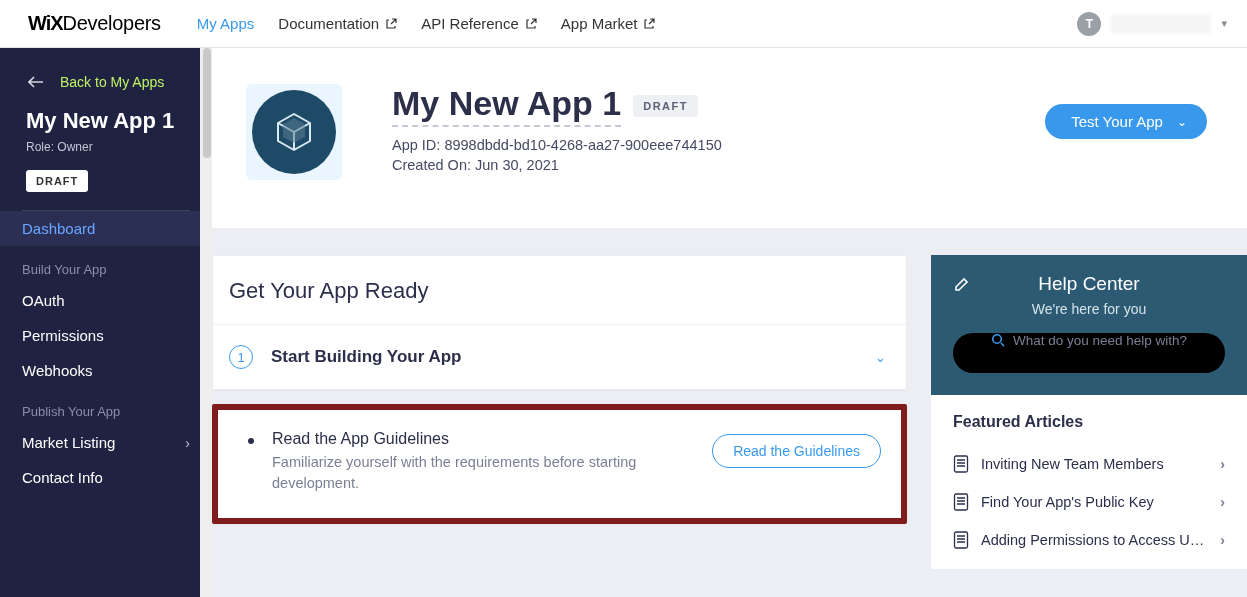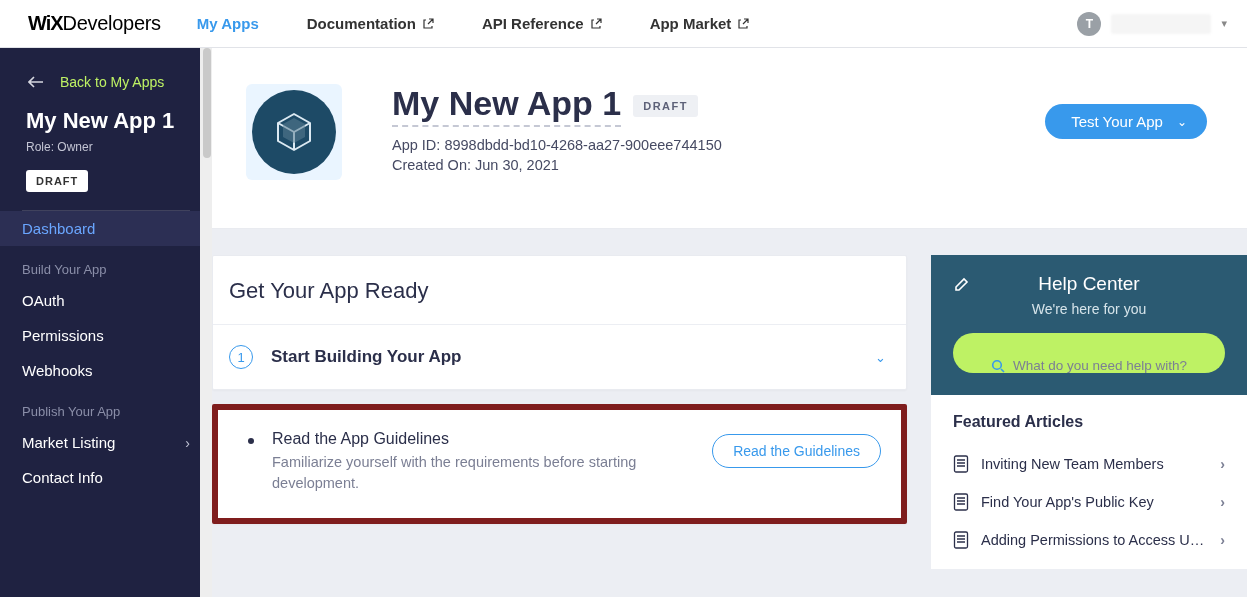--- a/index.html
+++ b/index.html
@@ -2,21 +2,21 @@
 <html><head>
 <meta charset="utf-8">
 <style>
   * { box-sizing: border-box; margin: 0; padding: 0; }
   body { font-family: -apple-system, BlinkMacSystemFont, "Segoe UI", Helvetica, Arial, sans-serif; color: #2b2f4a; width: 1247px; height: 597px; overflow: hidden; background: #fff; }
 
   
   .topnav { height: 48px; border-bottom: 1px solid #e1e3e8; display: flex; align-items: center; padding: 0 20px 0 28px; }
   .logo { font-size: 20px; font-weight: 400; color: #000; letter-spacing: -0.3px; margin-right: 36px; }
   .logo b { font-weight: 800; letter-spacing: -1px; }
-  .topnav-links { display: flex; gap: 48px; font-weight: bold; }
+  .topnav-links { display: flex; gap: 24px; }
   .topnav-link { font-size: 15px; color: #333; display: flex; align-items: center; gap: 6px; cursor: pointer; }
   .topnav-link.active { color: #3899ec; }
   .topnav-right { margin-left: auto; display: flex; align-items: center; gap: 10px; }
   .avatar { width: 24px; height: 24px; border-radius: 50%; background: #9aa0a6; color: #fff; display: flex; align-items: center; justify-content: center; font-size: 12px; font-weight: 600; }
   .user-blur { width: 100px; height: 20px; background: #f5f5f5; filter: blur(1px); border-radius: 3px; }
   .chev-sm { color: #888; font-size: 11px; }
   .ext-icon { display: inline-block; width: 12px; height: 12px; }
 
   .body-row { display: flex; height: 549px; }
 
@@ -65,21 +65,21 @@
   .guide-title { font-size: 16px; color: #2b2f4a; margin-bottom: 4px; font-weight: 500; }
   .guide-desc { font-size: 14.5px; color: #7b7f94; line-height: 1.45; max-width: 400px; }
   .guide-btn { align-self: flex-start; border: 1px solid #3899ec; color: #3899ec; background: #fff; border-radius: 20px; padding: 8px 20px; font-size: 14px; cursor: pointer; margin-top: 4px; }
 
   
   .help-col { width: 316px; flex-shrink: 0; }
   .help-header { background: #2b5a72; color: #fff; padding: 18px 22px 22px 22px; position: relative; }
   .help-edit { position: absolute; left: 22px; top: 20px; cursor: pointer; }
   .help-title { text-align: center; font-size: 19px; font-weight: 500; }
   .help-sub { text-align: center; font-size: 14px; margin-top: 6px; color: #d6e4ea; }
-  .help-search { margin-top: 16px; background: #bef264; border-radius: 22px; height: 40px; display: flex; align-items: flex-end; justify-content: center; gap: 8px; color: #7b7f94; font-size: 13.5px; cursor: text; }
+  .help-search { margin-top: 16px; background: #000000; border-radius: 22px; height: 40px; display: flex; align-items: flex-start; justify-content: center; gap: 8px; color: #7b7f94; font-size: 13.5px; cursor: text; }
   .help-body { background: #fff; padding: 18px 22px 10px 22px; }
   .feat-title { font-size: 16px; font-weight: 700; color: #2b2f4a; margin-bottom: 14px; }
   .article { display: flex; align-items: center; gap: 12px; padding: 10px 0; cursor: pointer; font-size: 14.5px; color: #2b2f4a; }
   .article .doc-icon { width: 16px; height: 18px; flex-shrink: 0; }
   .article .label { flex: 1; white-space: nowrap; overflow: hidden; text-overflow: ellipsis; }
   .article .arr { color: #7b7f94; font-weight: 700; font-size: 14px; }
 
   svg { display: block; }
 </style>
 </head>

